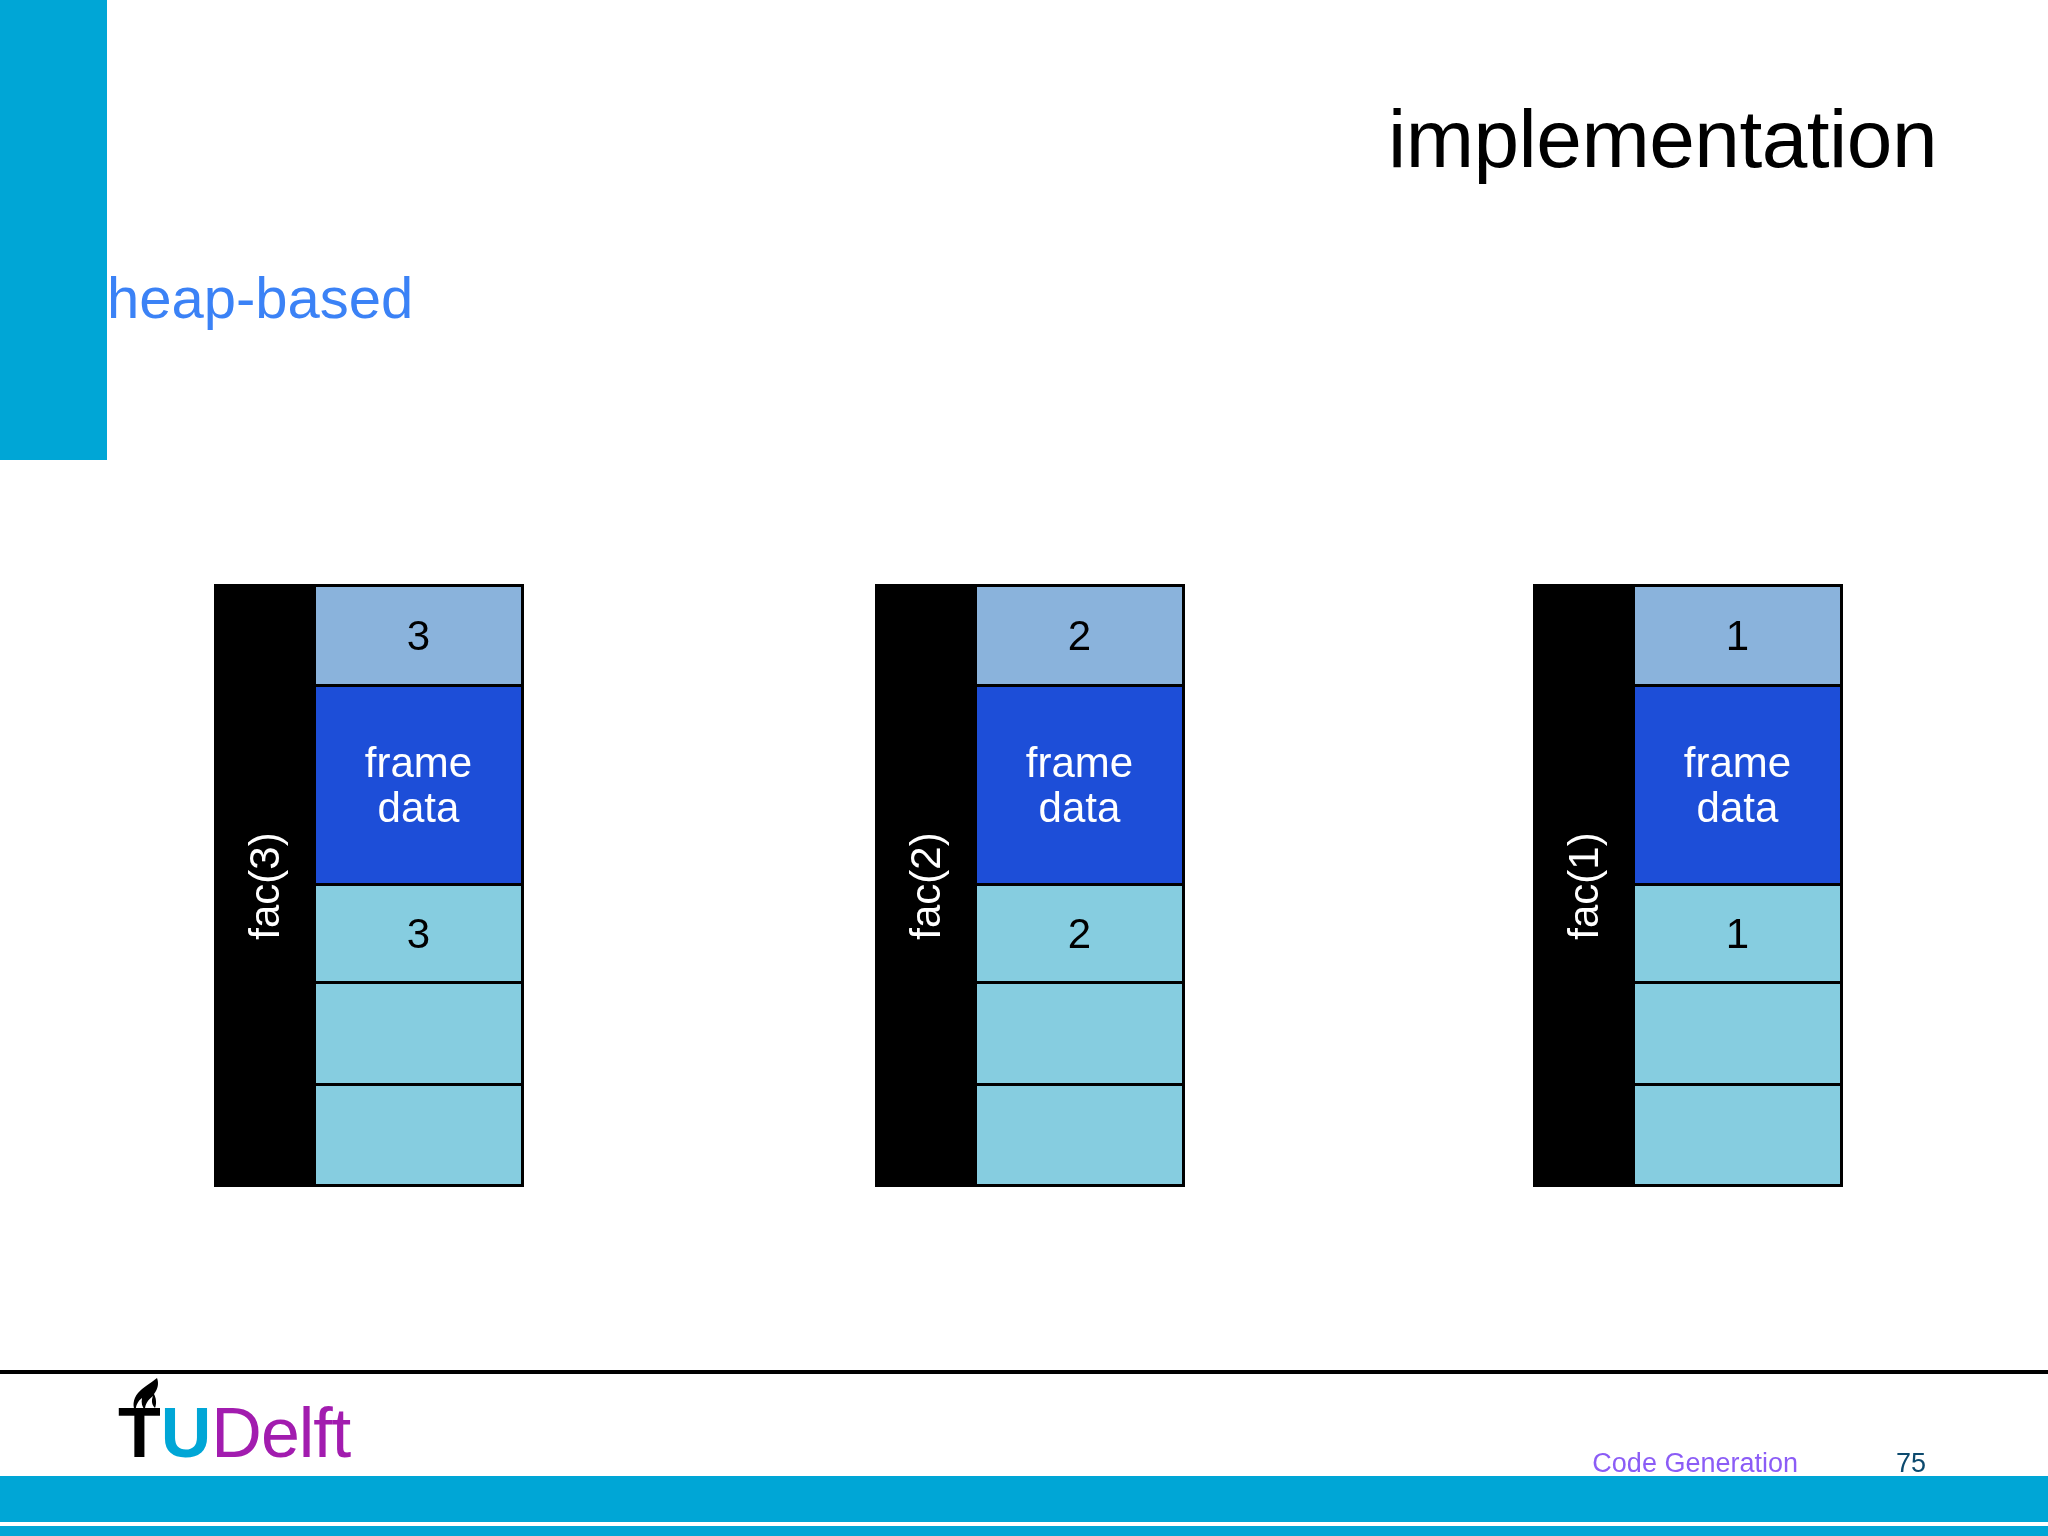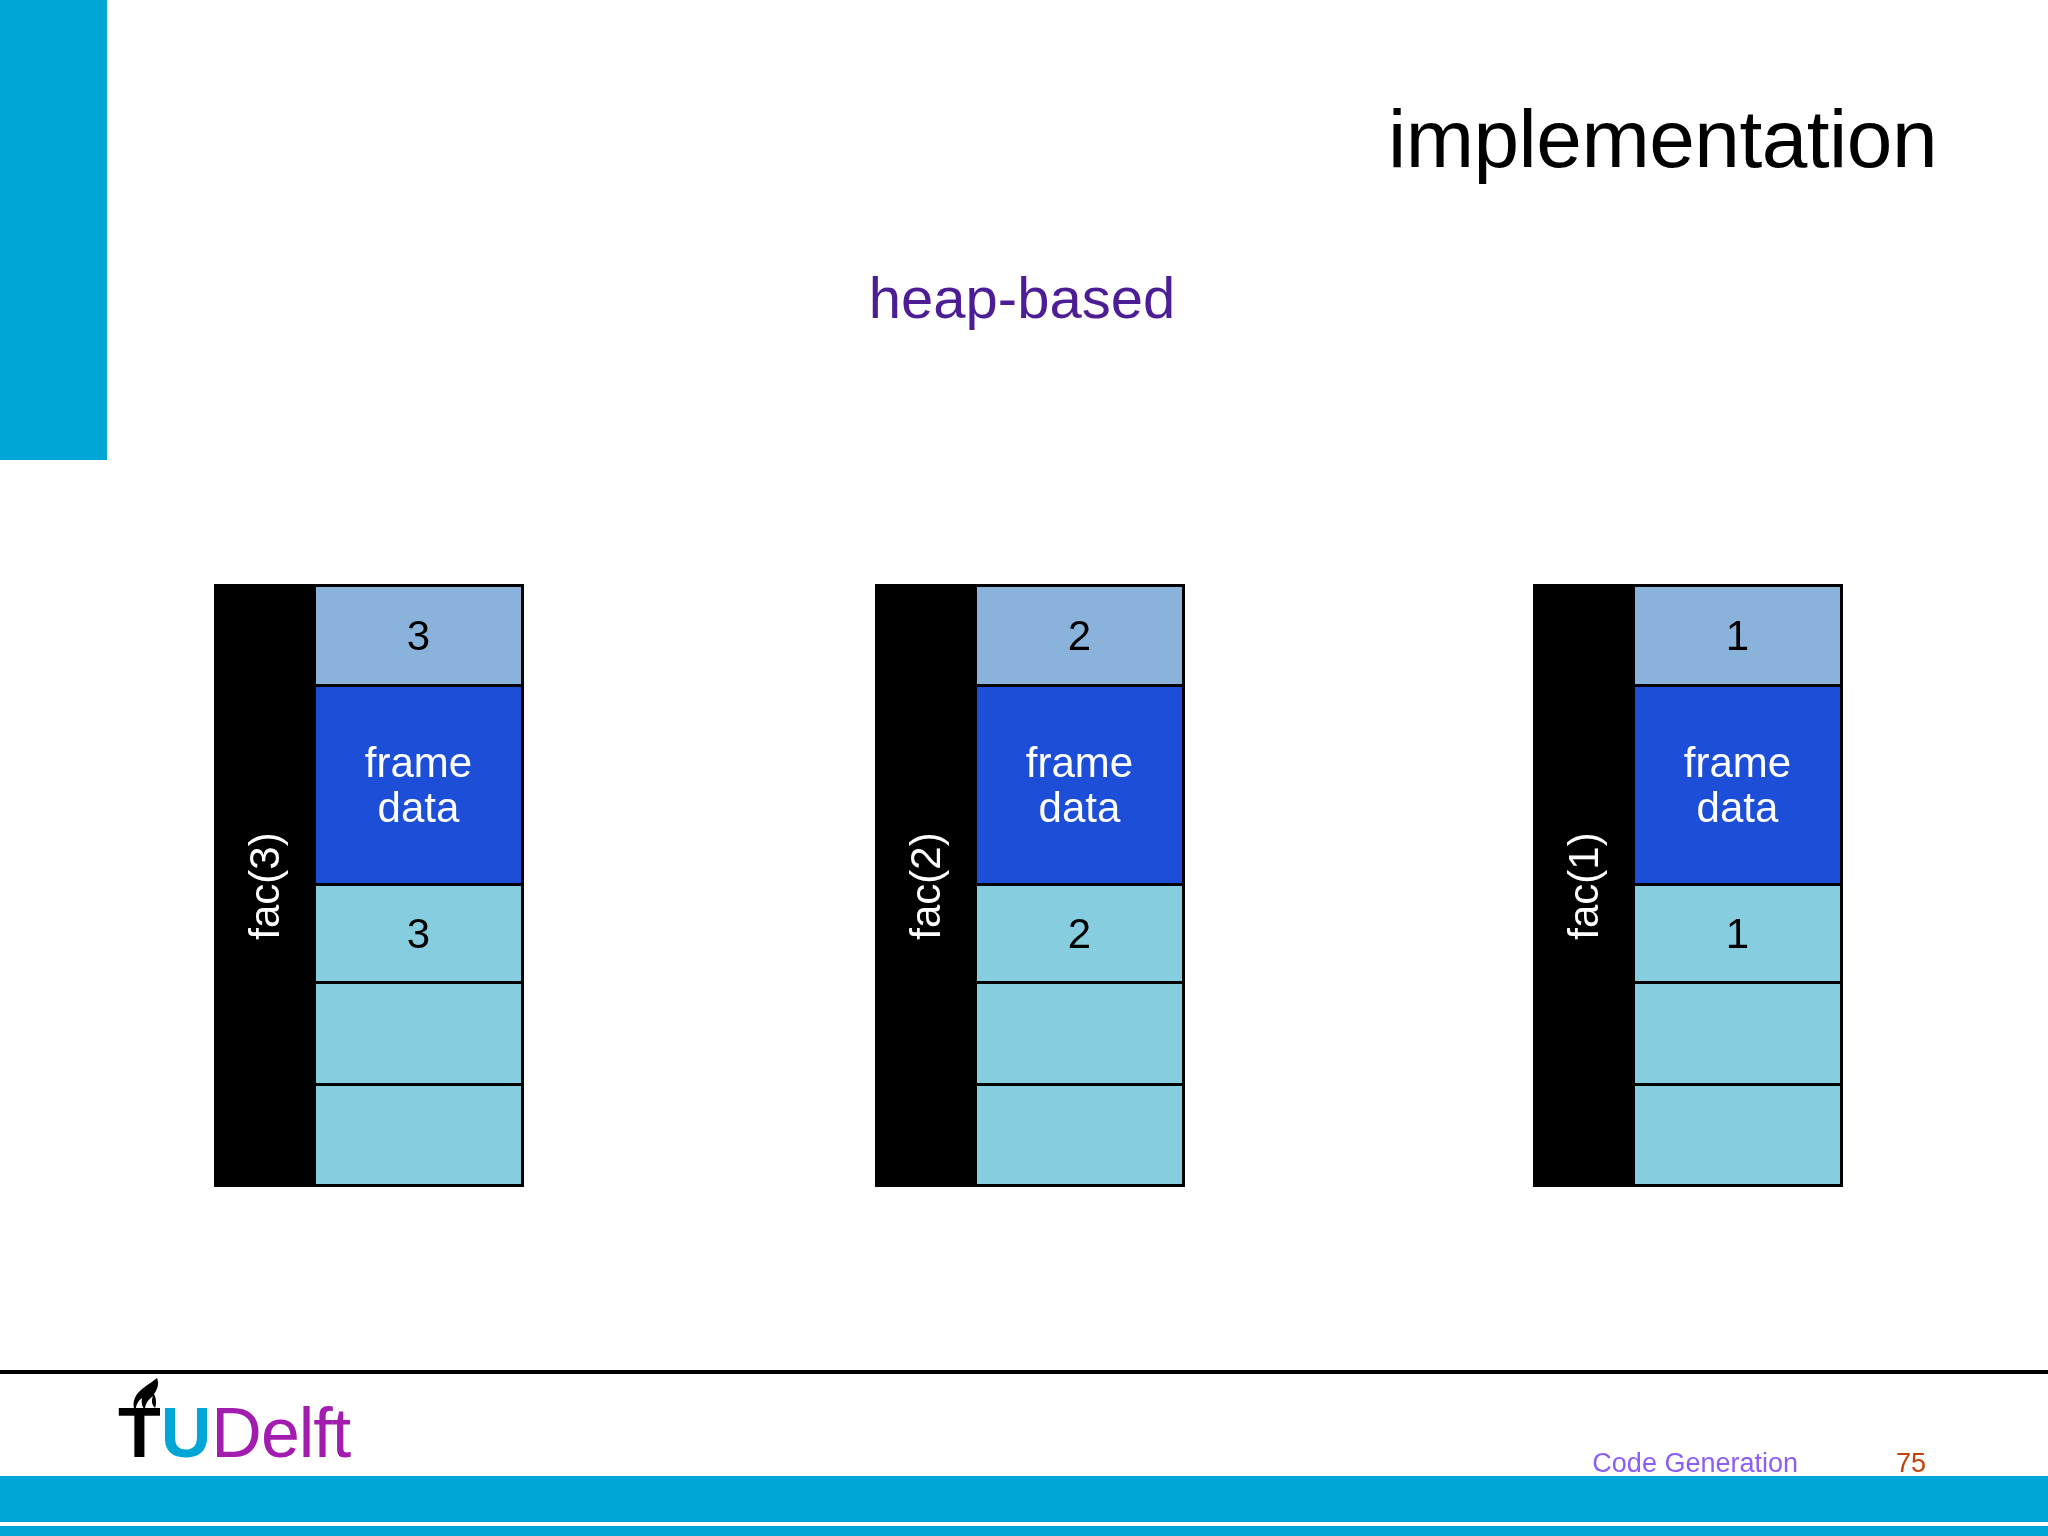--- a/index.html
+++ b/index.html
@@ -36,24 +36,24 @@
     line-height: 1.05;
     color: #000000;
     font-weight: 400;
     letter-spacing: -0.5px;
   }
   .slide-subtitle {
     position: absolute;
     left: 107px;
     top: 268px;
     width: 1830px;
-    text-align: center;
+    text-align: left;
     font-size: 58px;
     line-height: 1.05;
-    color: #4c1d95;
+    color: #3b82f6;
     font-weight: 400;
   }
 
   
   .diagram {
     position: absolute;
     left: 0;
     top: 0;
     width: 2048px;
     height: 1536px;
@@ -171,21 +171,21 @@
     top: 1448px;
     right: 250px;
     font-size: 27px;
     color: #8b5cf6;
   }
   .footer-page {
     position: absolute;
     top: 1448px;
     right: 122px;
     font-size: 27px;
-    color: #c2410c;
+    color: #0c4a6e;
   }
 </style>
 </head>
 <body>
 
 <div class="accent-bar"></div>
 
 <div class="slide-title">implementation</div>
 <div class="slide-subtitle">heap-based</div>
 

